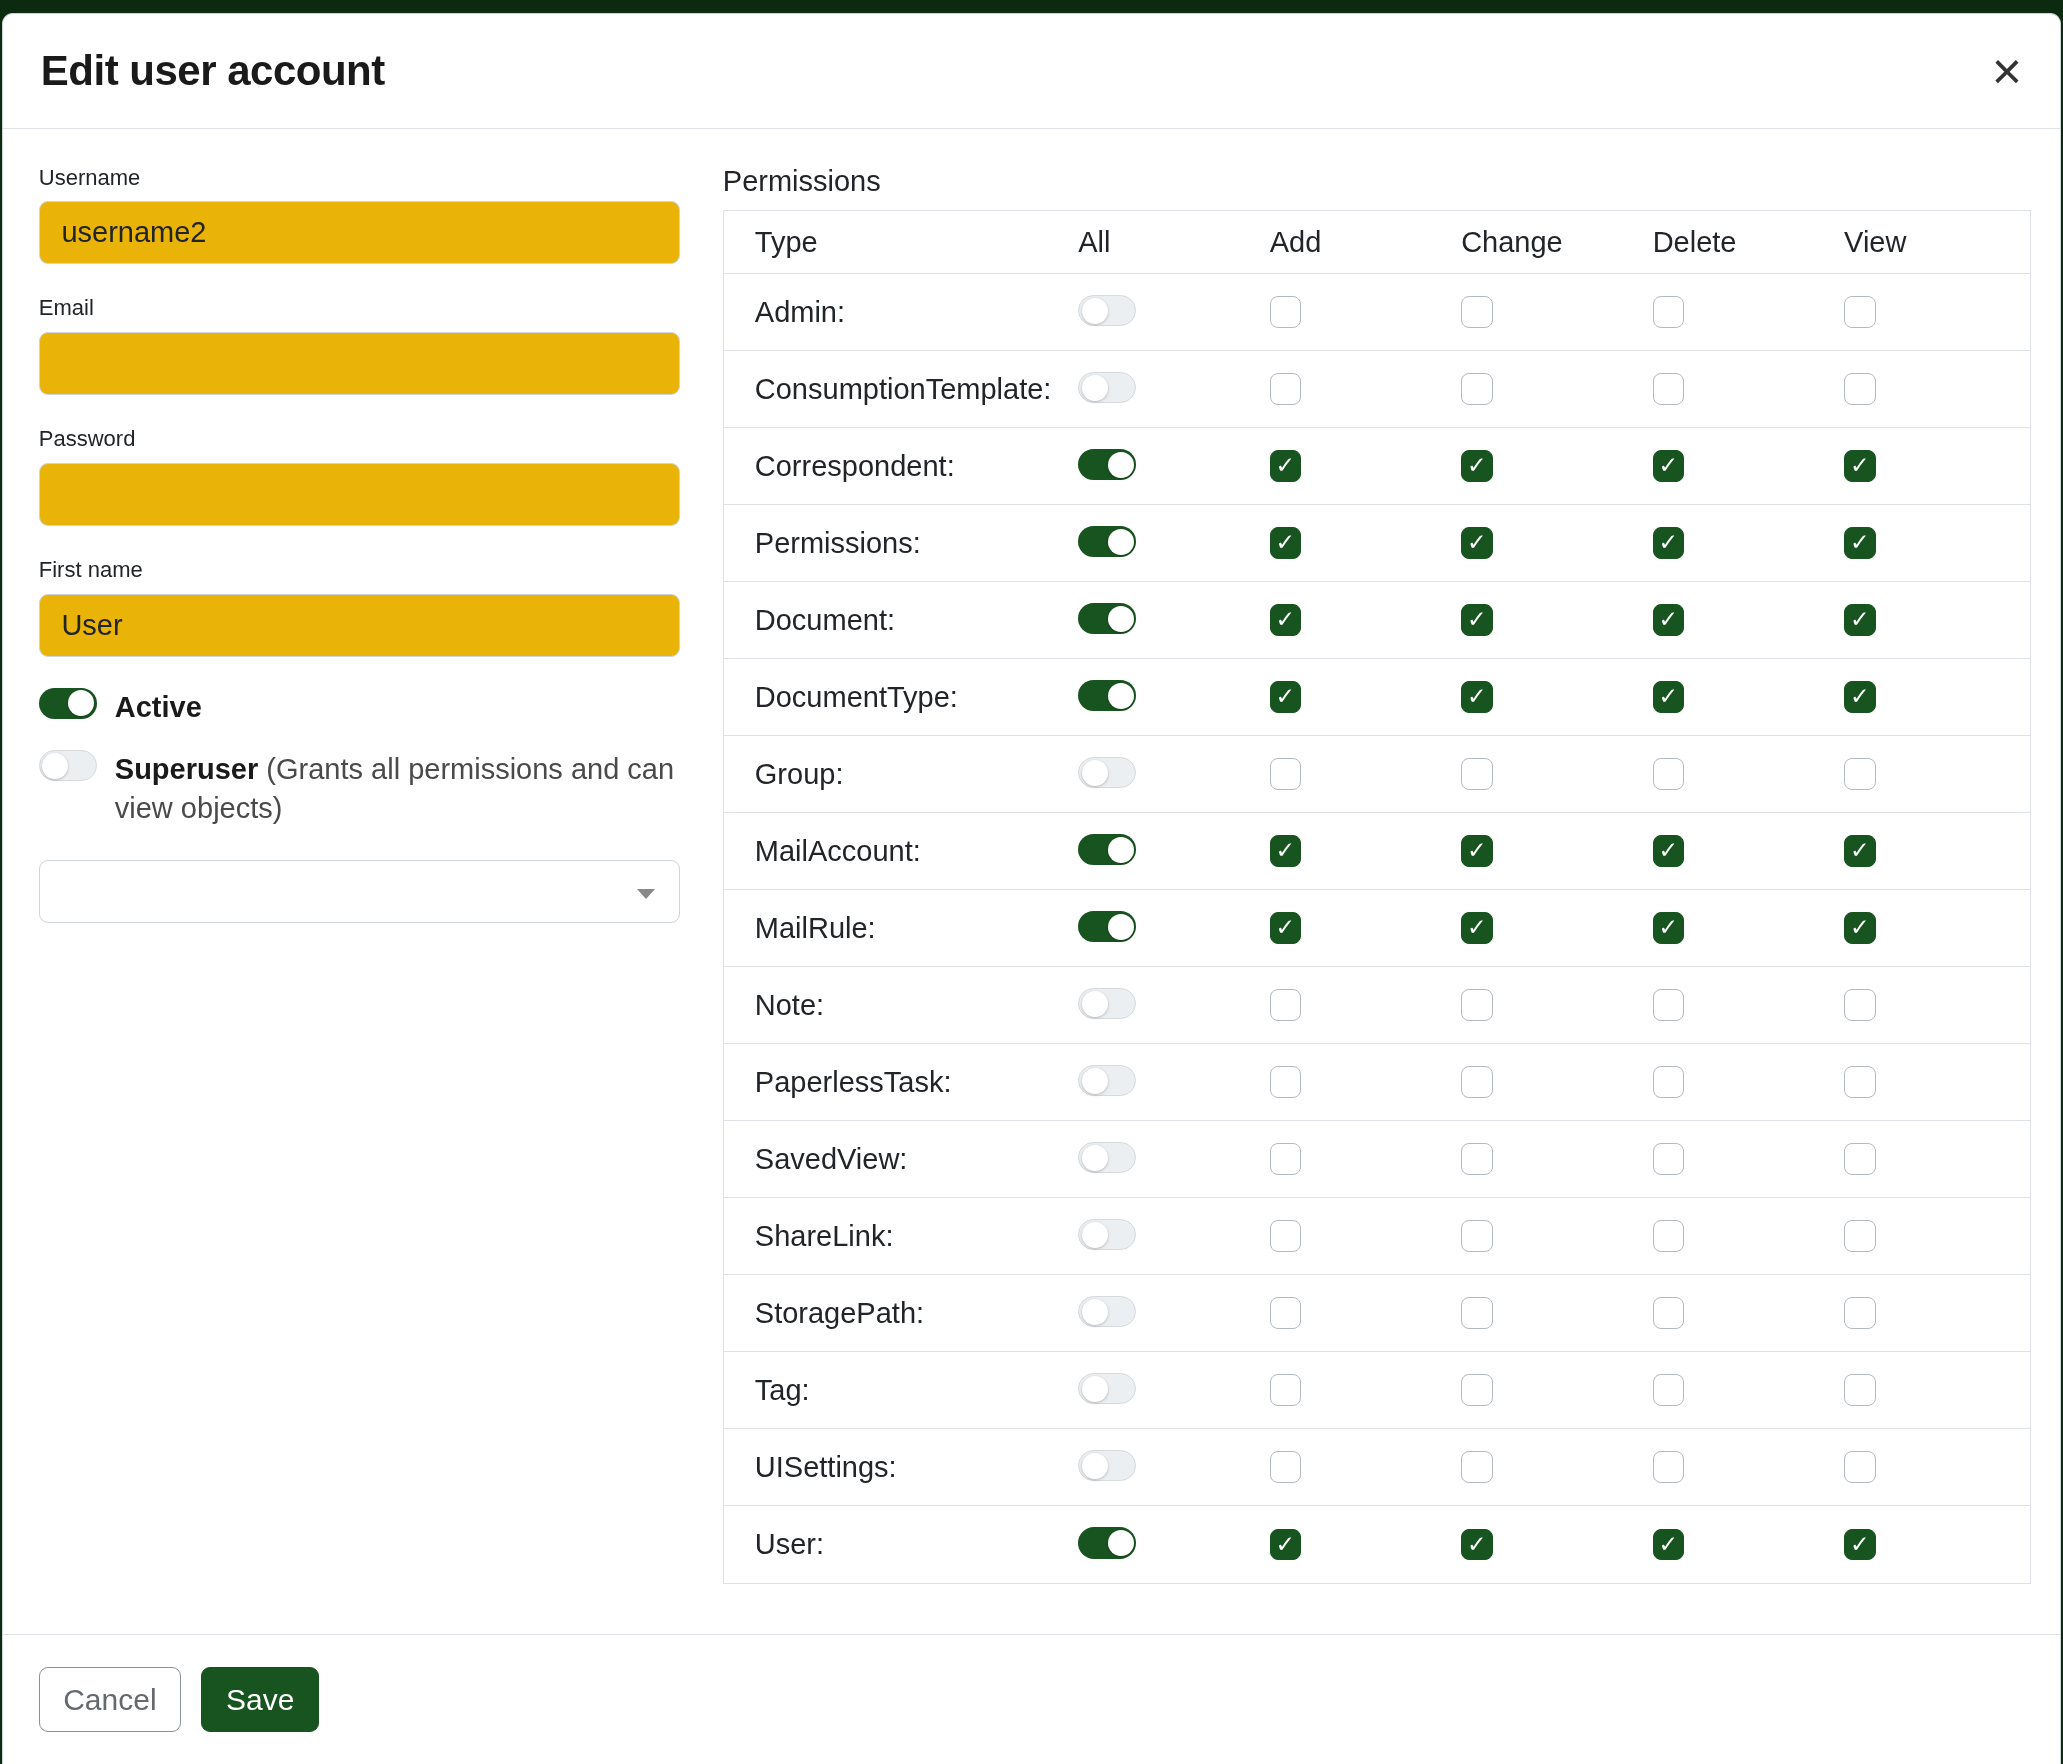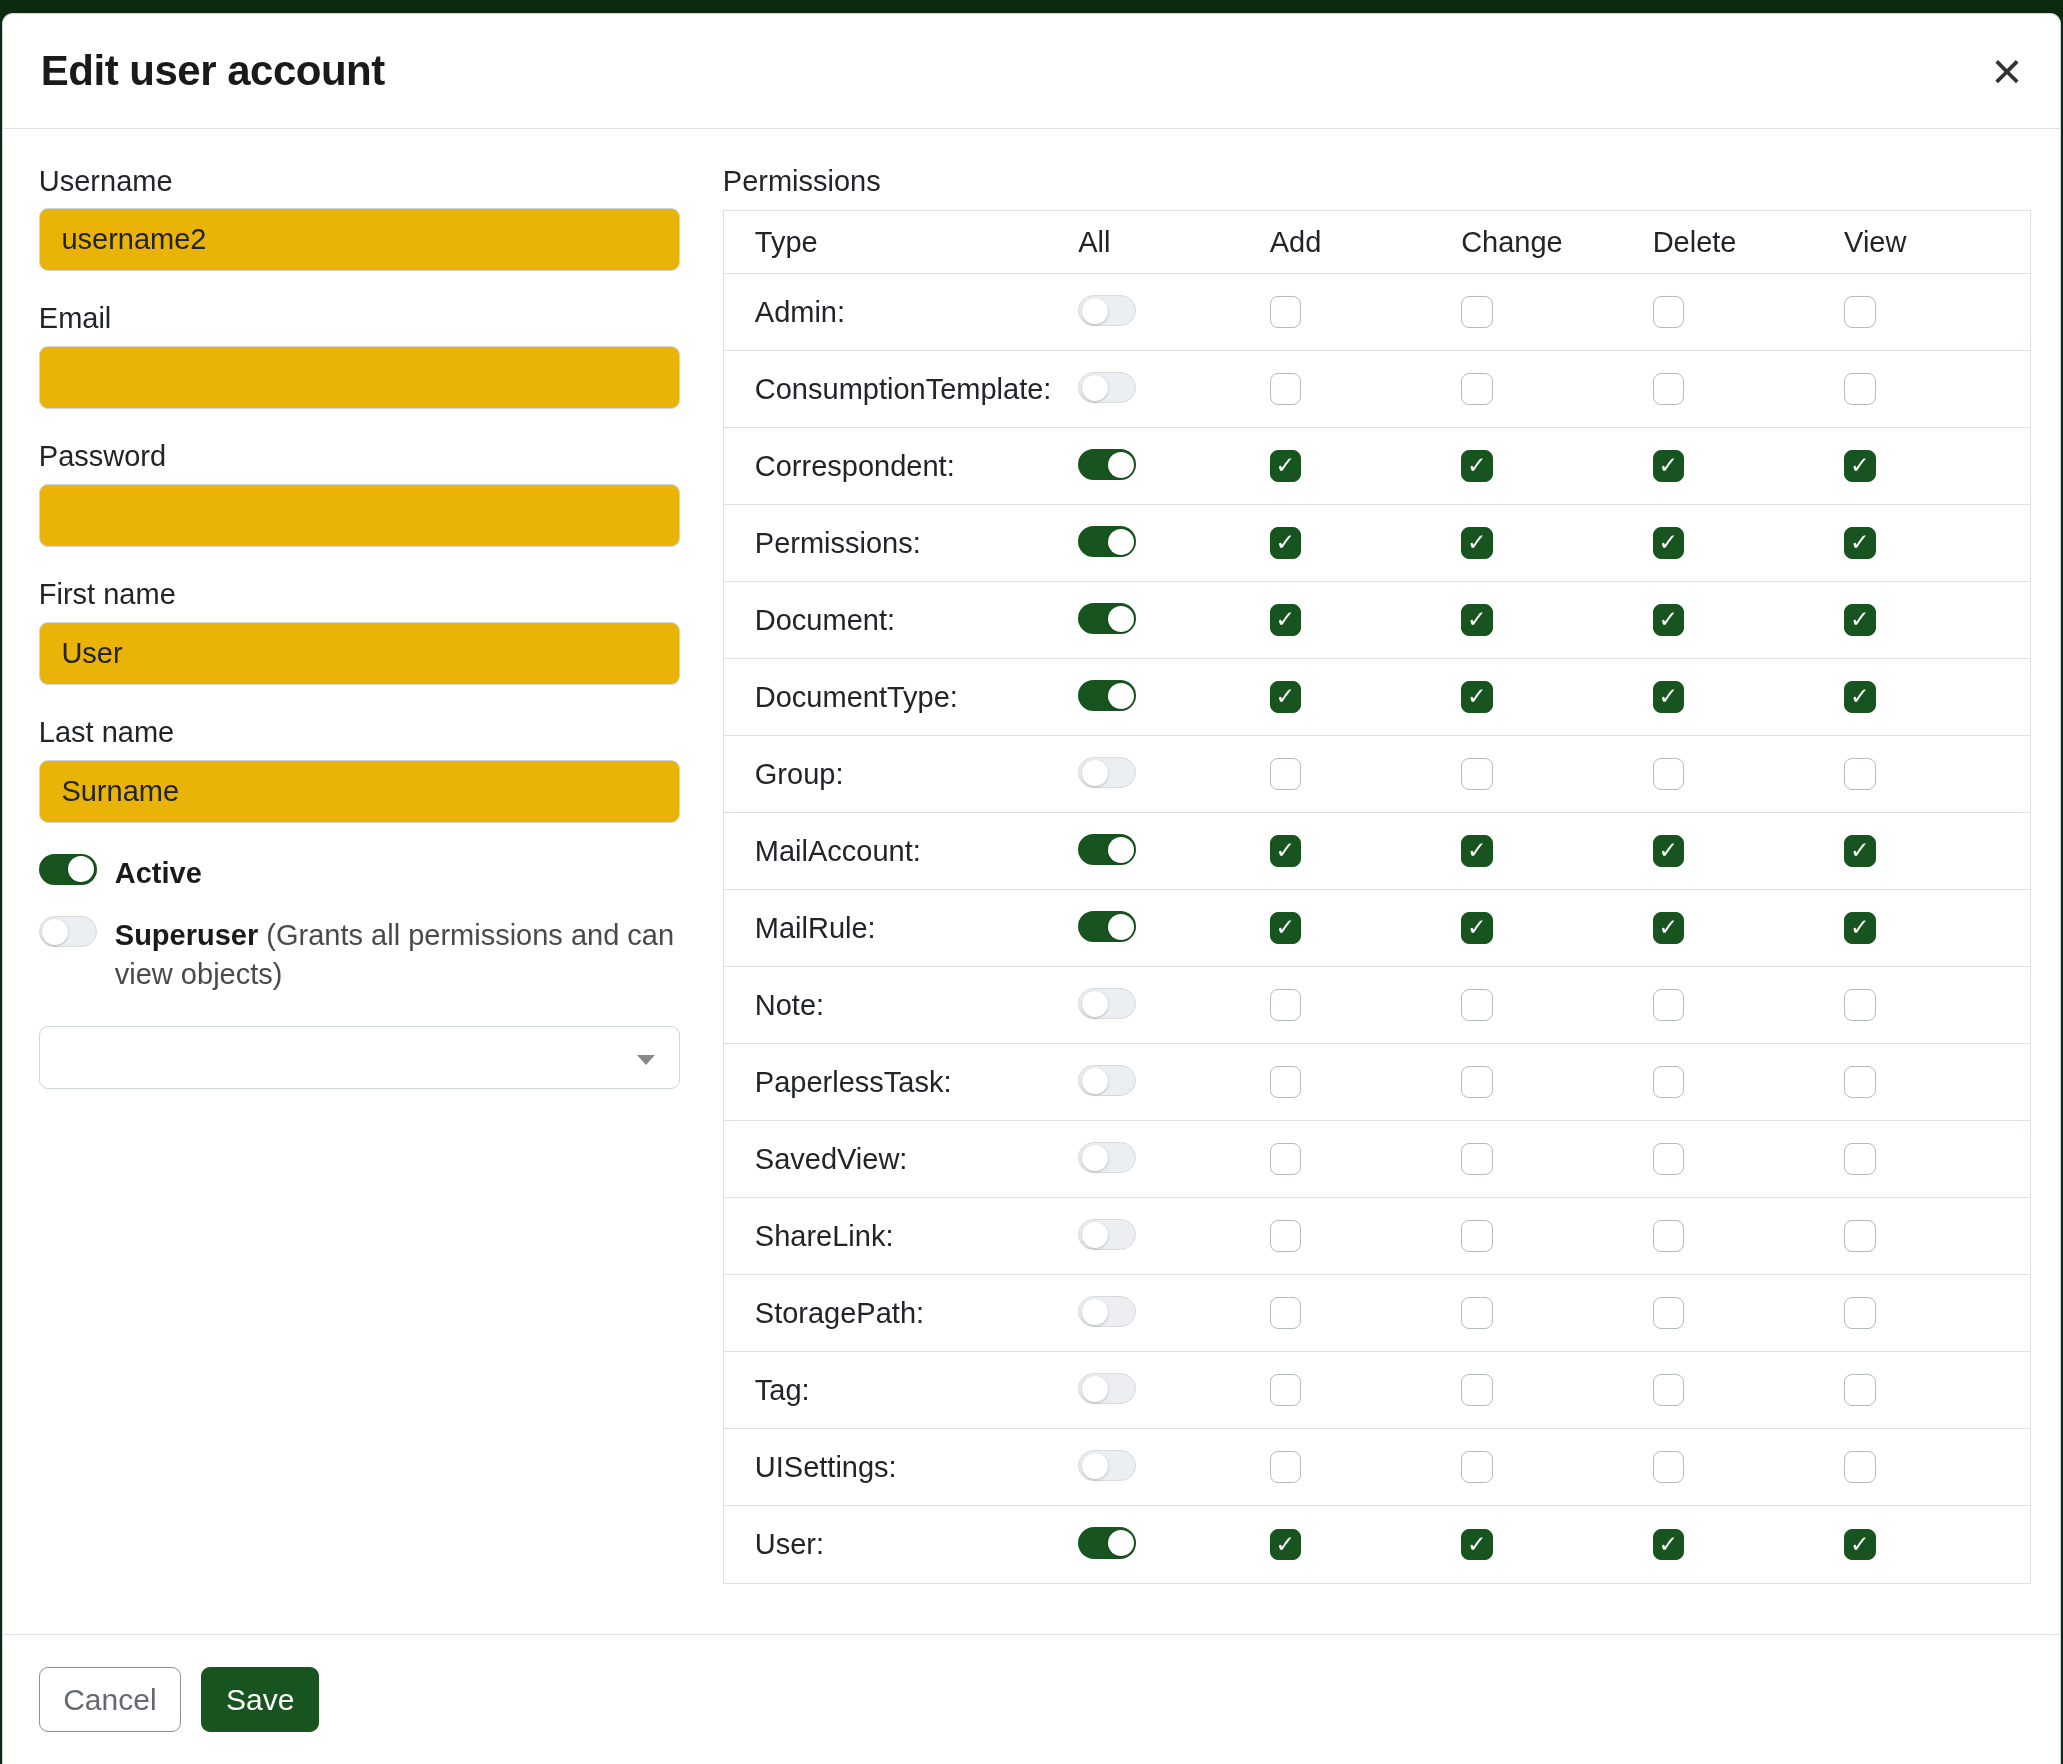--- a/index.html
+++ b/index.html
@@ -27,21 +27,21 @@
   .close-btn {
     background:none; border:none; cursor:pointer;
     font-size:52px; font-weight:300; line-height:1; color:#333;
     font-family:"Liberation Sans","DejaVu Sans",sans-serif;
   }
   
   .modal-body { flex:1; display:flex; gap:43px; padding:36px 29px 0 36px; overflow:hidden; }
   .left-col { flex:0 0 641px; width:641px; }
   .right-col { flex:1; min-width:0; }
 
-  .field-label { font-size:29px; color:#212529; margin-bottom:10.8px; }
+  .field-label { font-size:22px; color:#212529; margin-bottom:10.8px; }
   .form-group { margin-bottom:31px; }
   .text-input {
     display:block; width:100%; height:63px;
     border:1.8px solid #ced4da; border-radius:9px;
     font-size:29px; color:#212529; padding:0 21.6px;
     font-family:inherit; background:#eab308; outline:none;
   }
   
   .toggle {
     width:58px; height:31.5px; border-radius:16px; position:relative;
@@ -135,24 +135,20 @@
       <div class="form-group">
         <div class="field-label">Password</div>
         <input class="text-input" type="password" value="" style="">
       </div>
 
       <div class="form-group">
         <div class="field-label">First name</div>
         <input class="text-input" type="text" value="User" style="">
       </div>
 
-      <div class="form-group">
-        <div class="field-label">Last name</div>
-        <input class="text-input" type="text" value="Surname" style="">
-      </div>
 
       <div class="switch-row">
         <span class="toggle on">
           <span class="knob"></span>
         </span>
         <span class="switch-text">
           <span class="switch-label">Active</span>
         </span>
       </div>
 

